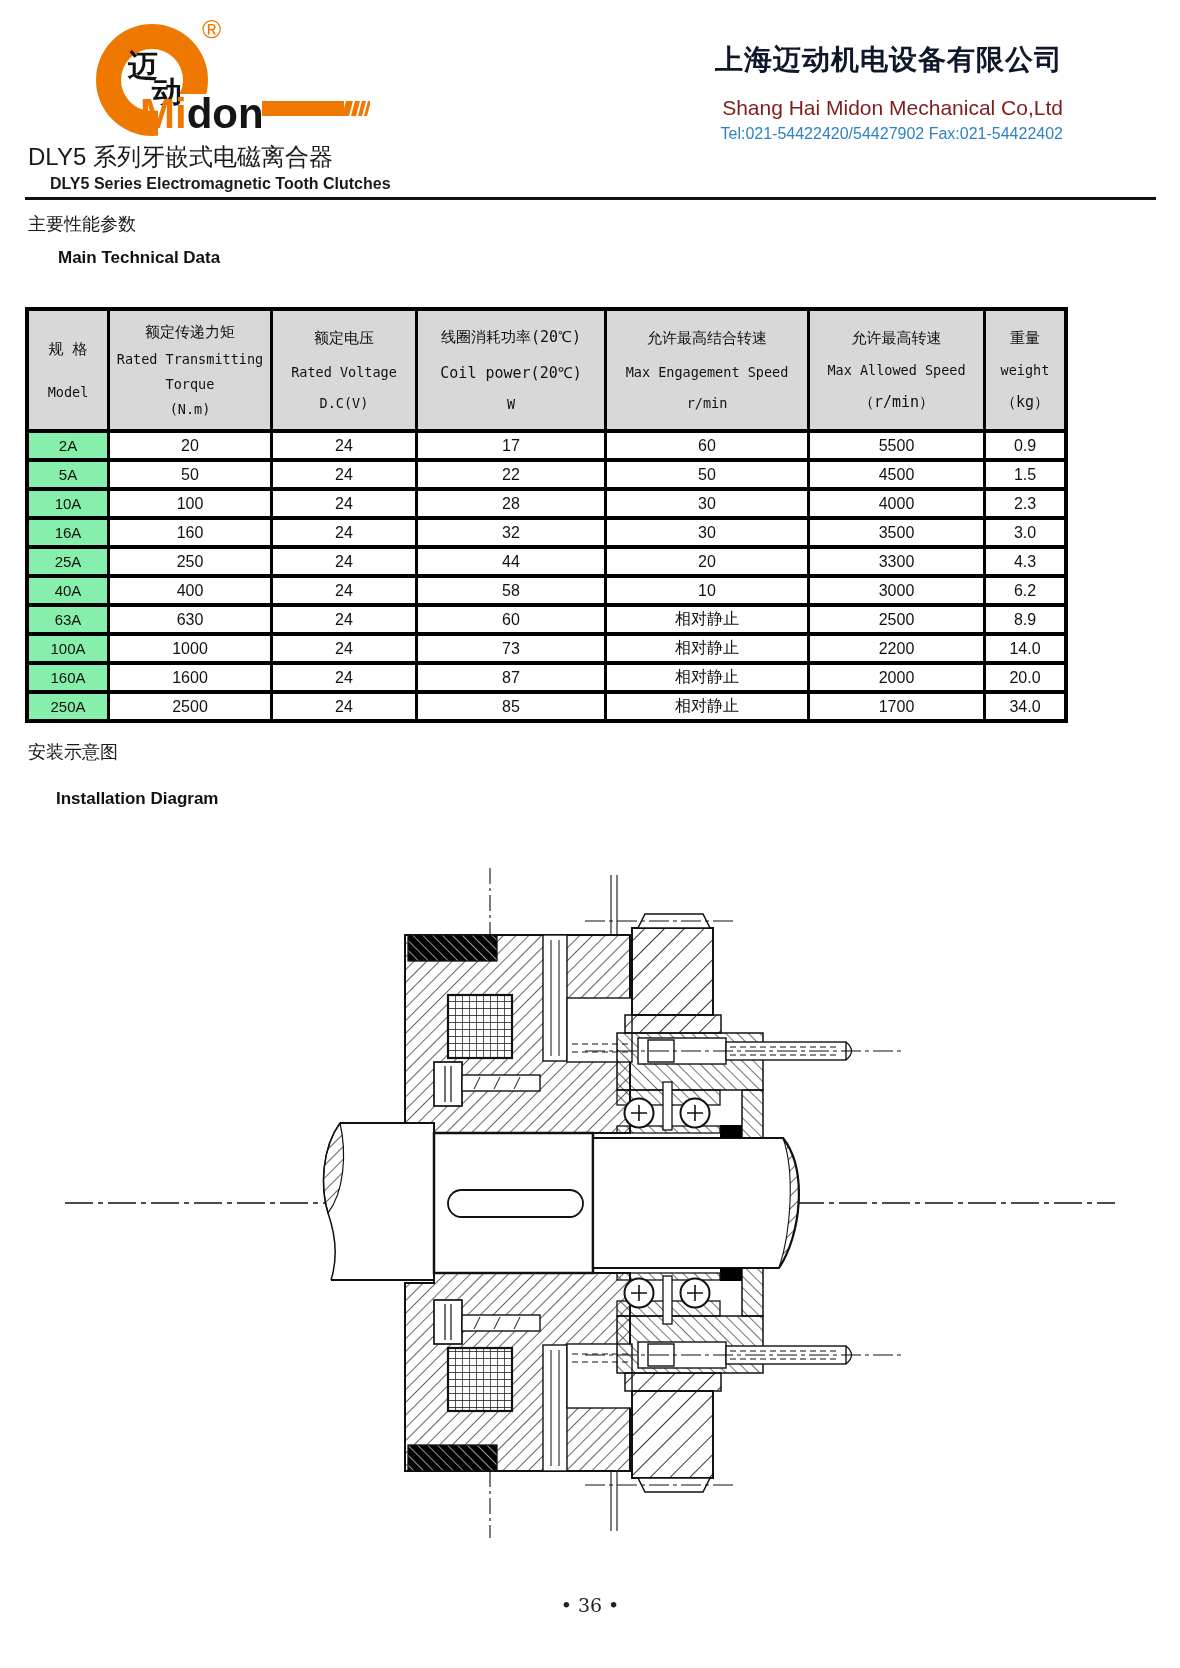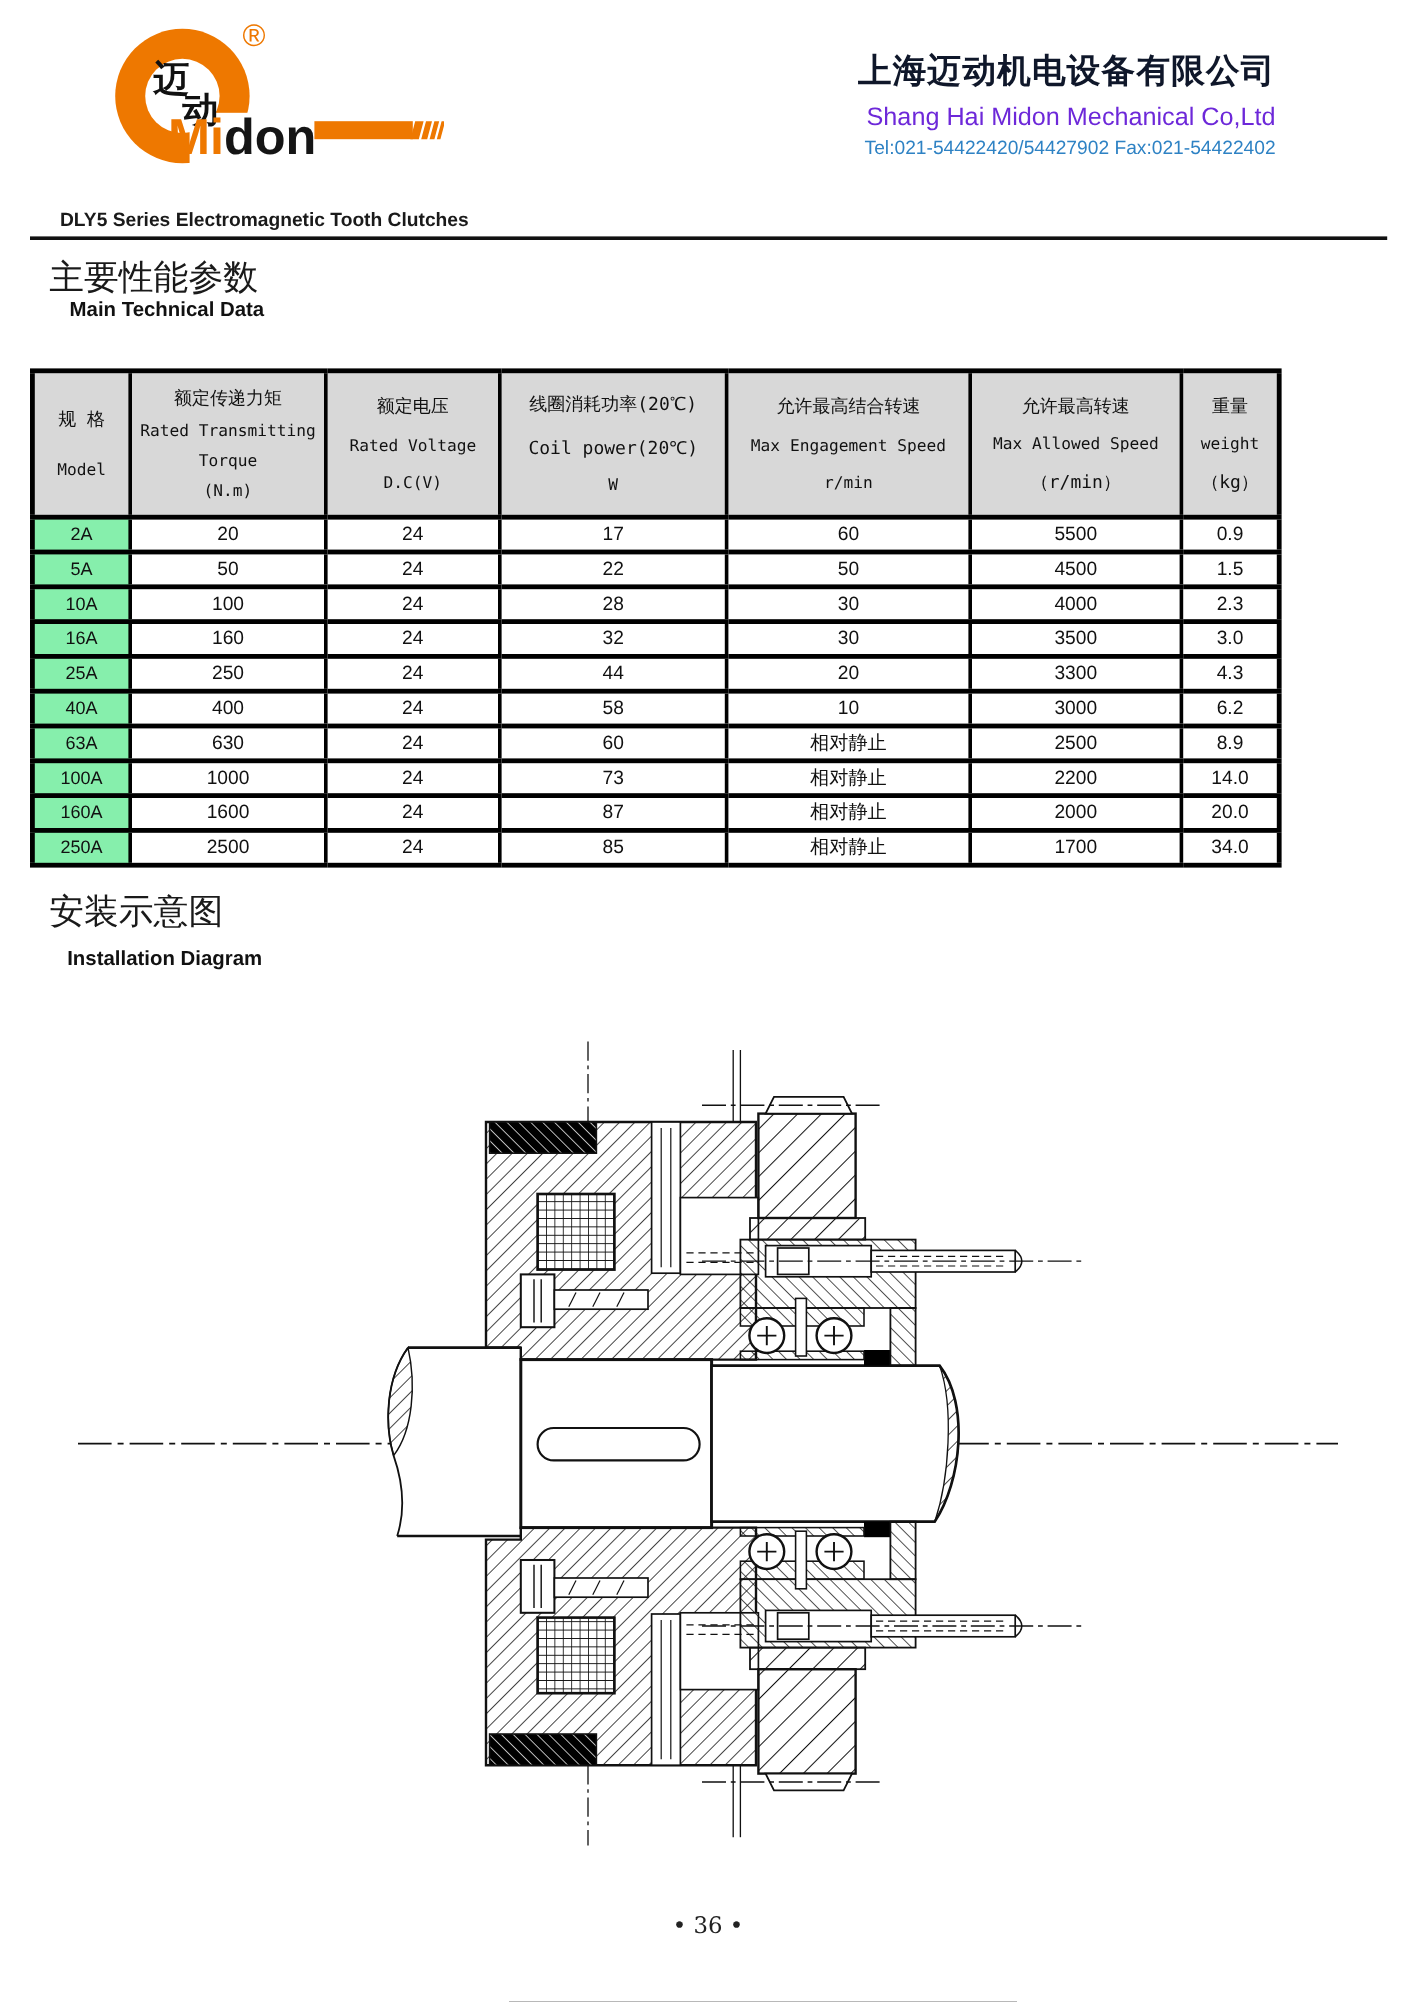--- a/index.html
+++ b/index.html
@@ -3,28 +3,28 @@
 <meta charset="utf-8">
 <style>
   html,body{margin:0;padding:0;background:#888;}
   .page{position:relative;width:1180px;height:1668px;background:#ffffff;margin:0 auto;
         font-family:"Liberation Sans",sans-serif;color:#111;overflow:hidden;}
 
   
   .logo-svg{position:absolute;left:40px;top:6px;}
   .company{position:absolute;right:117px;top:44px;text-align:right;line-height:1.25;}
   .company .cn{font-size:28px;font-weight:bold;color:#0f172a;letter-spacing:1px;font-family:Liberation Mono, monospace;}
-  .company .en{font-size:21px;color:#6d28d9;margin-top:6px;}
+  .company .en{font-size:21px;color:#7f1d1d;margin-top:16px;}
   .company .tel{font-size:16px;color:#2e82c4;margin-top:3px;}
 
   .prod-cn{position:absolute;left:28px;top:141px;font-size:24px;color:#1a1a1a;}
   .prod-en{position:absolute;left:27px;top:175px;font-size:16px;font-weight:600;color:#1a1a1a;margin-left:23px;}
   .rule{position:absolute;left:25px;top:197px;width:1131px;height:3px;background:#111;}
 
-  .sec-cn{font-size:29px;color:#1a1a1a;margin-left:13px;}
+  .sec-cn{font-size:18px;color:#1a1a1a;}
   .sec-en{font-size:17px;font-weight:bold;color:#111;margin-left:28px;}
   .sec1-cn{position:absolute;left:28px;top:212px;}
   .sec1-en{position:absolute;left:30px;top:248px;}
   .sec2-cn{position:absolute;left:28px;top:740px;}
   .sec2-en{position:absolute;left:28px;top:789px;}
 
   
   table.tech{position:absolute;left:25px;top:307px;border-collapse:collapse;table-layout:fixed;
              border:4px solid #000;}
   table.tech th,table.tech td{border-left:3px solid #000;border-right:3px solid #000;
@@ -70,20 +70,21 @@
       <path d="M328,95 l3,0 -4,15 -3,0 Z"></path>
     </g>
   </svg>
 
   <div class="company">
     <div class="cn">上海迈动机电设备有限公司</div>
     <div class="en">Shang Hai Midon Mechanical Co,Ltd</div>
     <div class="tel">Tel:021-54422420/54427902 Fax:021-54422402</div>
   </div>
 
+  <div class="prod-cn">DLY5 系列牙嵌式电磁离合器</div>
   <div class="prod-en">DLY5 Series Electromagnetic Tooth Clutches</div>
   <div class="rule"></div>
 
   <div class="sec-cn sec1-cn">主要性能参数</div>
   <div class="sec-en sec1-en">Main Technical Data</div>
 
   <table class="tech">
     <thead>
         <tr>
           <th style="width: 78px;">

